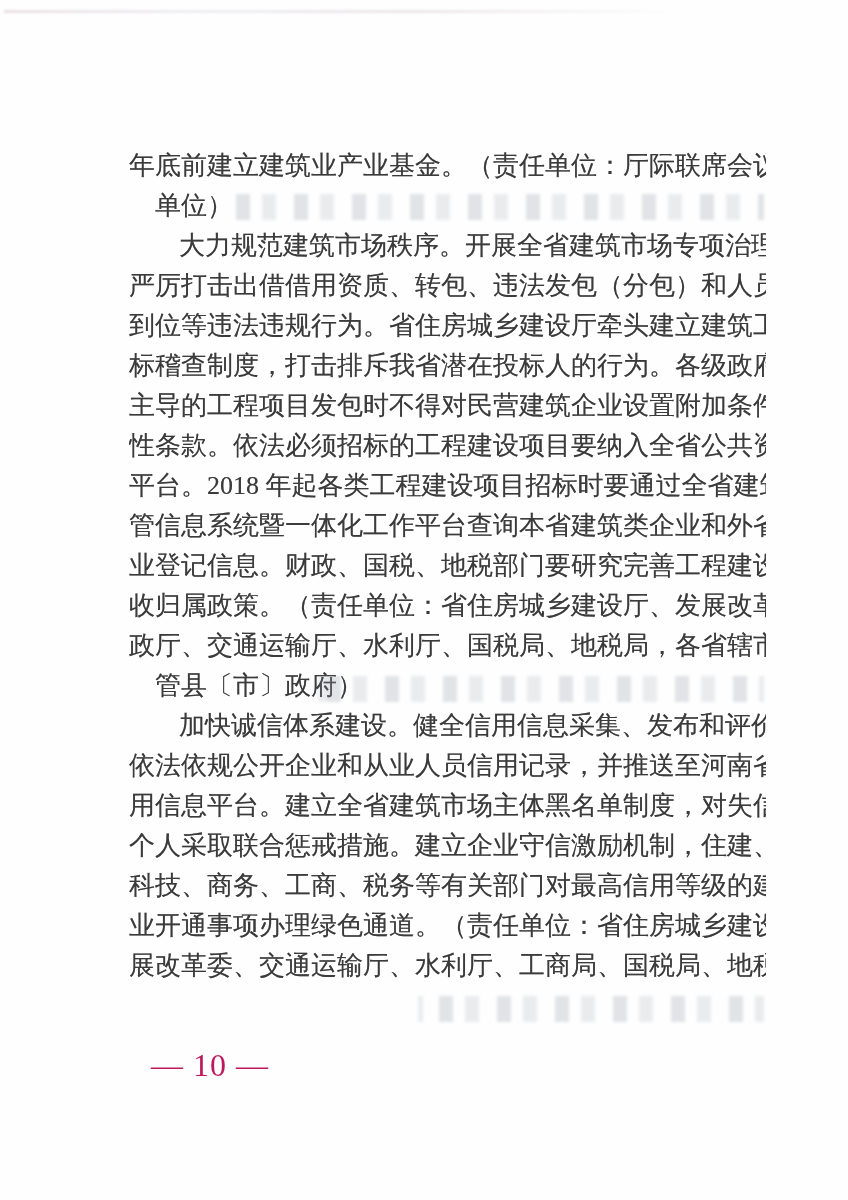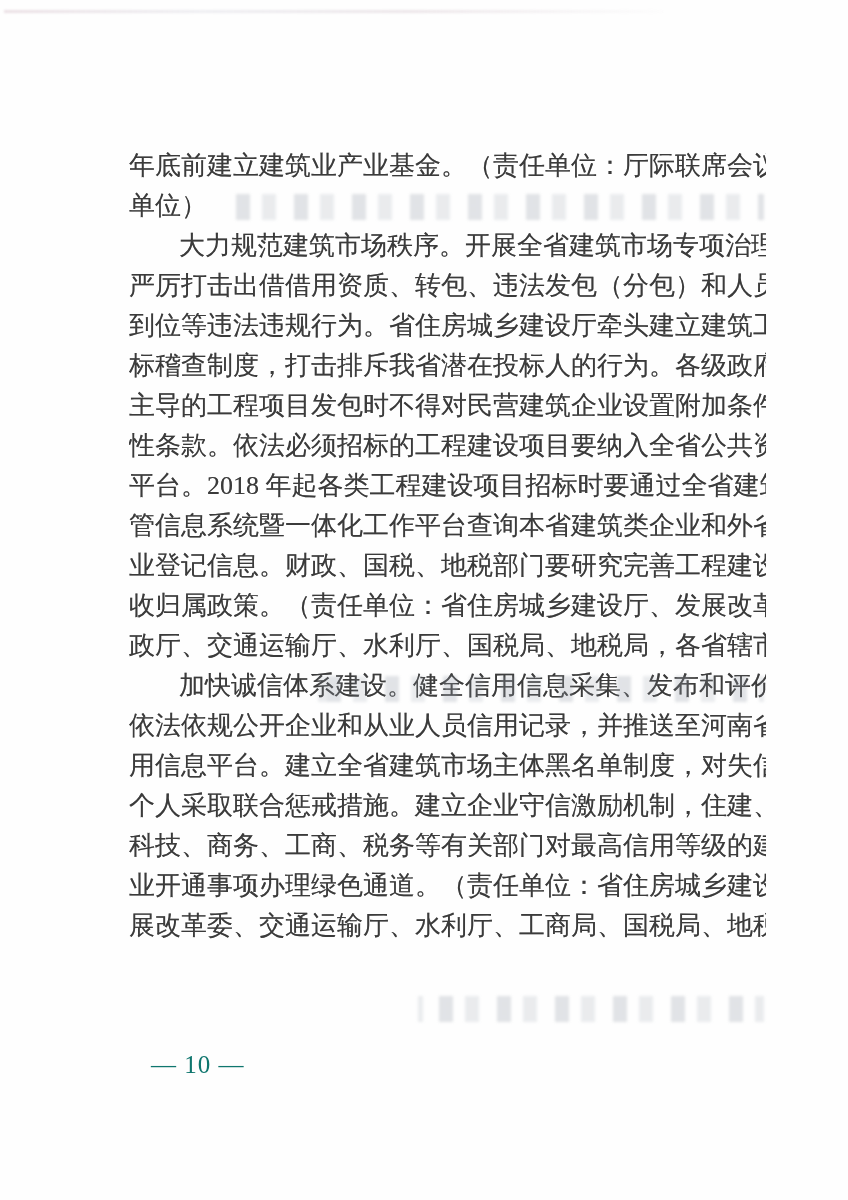--- a/index.html
+++ b/index.html
@@ -44,20 +44,21 @@
     margin: 0;
     height: 40px;
     white-space: nowrap;
     overflow: hidden;
     text-align: justify;
     text-align-last: justify;
   }
   .line.last {
     text-align: left;
     text-align-last: left;
+    margin-left: 26px;
   }
   .line.indent {
     text-indent: 50px;
   }
   
   .bleed {
     position: absolute;
     height: 26px;
     opacity: 0.5;
     filter: blur(1.6px);
@@ -67,23 +68,23 @@
       rgba(148,156,168,0.38) 26px 40px,
       rgba(148,156,168,0.00) 40px 58px);
   }
   .bleed-1 { left: 236px; top: 194px; width: 528px; }
   .bleed-2 { left: 318px; top: 676px; width: 446px; background-position: 9px 0; }
   .bleed-3 { left: 418px; top: 996px; width: 346px; background-position: 21px 0; }
   .page-number {
     position: absolute;
     left: 151px;
     top: 1050px;
-    font-size: 25px;
+    font-size: 32px;
     line-height: 30px;
-    color: #0f766e;
+    color: #be185d;
     letter-spacing: 1px;
   }
 </style>
 </head>
 <body>
 
 <div class="page">
 
   <div class="scan-edge"></div>
 
@@ -94,20 +95,21 @@
     <p class="line">严厉打击出借借用资质、转包、违法发包（分包）和人员履职不</p>
     <p class="line">到位等违法违规行为。省住房城乡建设厅牵头建立建筑工程招投</p>
     <p class="line">标稽查制度，打击排斥我省潜在投标人的行为。各级政府投资或</p>
     <p class="line">主导的工程项目发包时不得对民营建筑企业设置附加条件和歧视</p>
     <p class="line">性条款。依法必须招标的工程建设项目要纳入全省公共资源交易</p>
     <p class="line">平台。2018 年起各类工程建设项目招标时要通过全省建筑市场监</p>
     <p class="line">管信息系统暨一体化工作平台查询本省建筑类企业和外省进豫企</p>
     <p class="line">业登记信息。财政、国税、地税部门要研究完善工程建设项目税</p>
     <p class="line">收归属政策。（责任单位：省住房城乡建设厅、发展改革委、财</p>
     <p class="line">政厅、交通运输厅、水利厅、国税局、地税局，各省辖市、省直</p>
+    <p class="line last">管县〔市〕政府）</p>
     <p class="line indent">加快诚信体系建设。健全信用信息采集、发布和评价制度，</p>
     <p class="line">依法依规公开企业和从业人员信用记录，并推送至河南省公共信</p>
     <p class="line">用信息平台。建立全省建筑市场主体黑名单制度，对失信企业和</p>
     <p class="line">个人采取联合惩戒措施。建立企业守信激励机制，住建、发改、</p>
     <p class="line">科技、商务、工商、税务等有关部门对最高信用等级的建筑业企</p>
     <p class="line">业开通事项办理绿色通道。（责任单位：省住房城乡建设厅、发</p>
     <p class="line">展改革委、交通运输厅、水利厅、工商局、国税局、地税局，各</p>
   </main>
 
   <div class="bleed bleed-1"></div>

